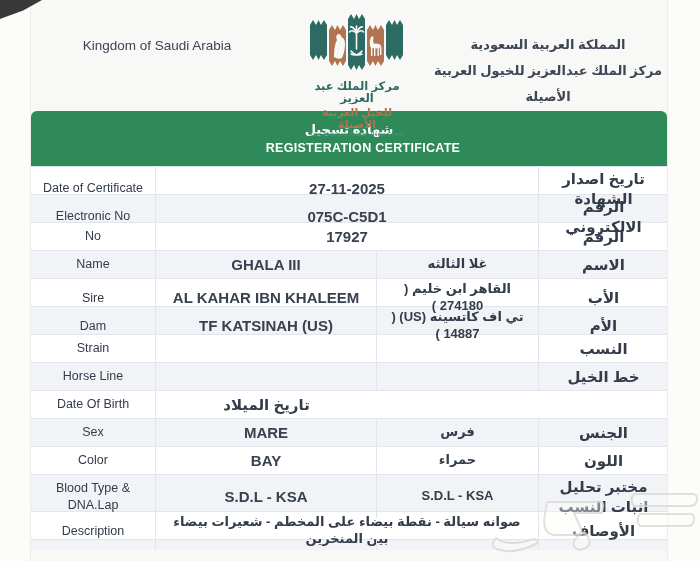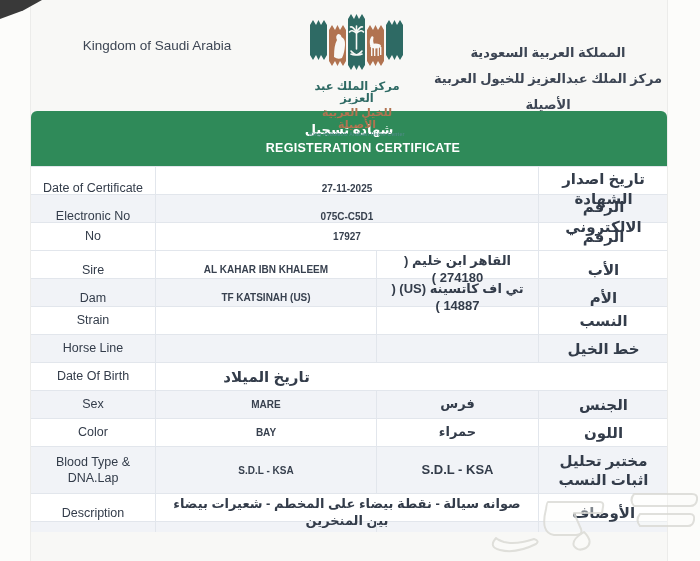--- a/index.html
+++ b/index.html
@@ -32,21 +32,20 @@
   
   .header{position:relative;height:111px;}
   .header-en{
     position:absolute;left:18px;top:33px;width:216px;text-align:center;
     font-size:13.5px;font-weight:500;color:#3d4654;line-height:25px;
   }
   .header-ar{
     position:absolute;right:0px;top:32px;width:238px;text-align:center;
     font-size:13px;font-weight:600;color:#3d4654;line-height:26px;
     direction:rtl;
-    margin-top:8px;
   }
   .logo{
     position:absolute;left:278px;top:13px;width:96px;text-align:center;
   }
   .logo svg{display:block;margin:0 auto;}
   .logo-ar1{font-size:11.5px;font-weight:700;color:var(--teal);line-height:12px;margin-top:8px;direction:rtl;}
   .logo-ar2{font-size:11px;font-weight:700;color:var(--brown);line-height:12px;margin-top:2px;direction:rtl;}
   .logo-en{font-size:5px;font-weight:700;color:#4c8b82;line-height:7px;margin-top:1px;letter-spacing:.2px;}
   
   .banner{
@@ -56,30 +55,30 @@
   }
   .banner-ar{font-size:13px;font-weight:700;direction:rtl;}
   .banner-en{font-size:12.5px;font-weight:700;letter-spacing:.3px;margin-left:28px;}
   
   .ctable{border-top:1px solid var(--border);background:#fff;}
   .row{
     display:grid;grid-template-columns:125px 221px 162px 129px;
     height:28px;border-bottom:1px solid var(--border);background:#fff;
   }
   .row.gray{background:var(--gray-row);}
-  .row.tall{height:47px;}
+  .row.tall{height:37px;}
   .row.sliver{height:10px;border-bottom:none;}
   .c{
     display:flex;align-items:center;justify-content:center;text-align:center;
     padding:2px 7px;border-right:1px solid var(--border);line-height:1.3;
   }
   .c:last-child{border-right:none;}
   .c.span2{grid-column:2/4;}
   .label-en{font-size:12.5px;font-weight:500;}
-  .value{font-size:10px;font-weight:600;color:#38414f;}
+  .value{font-size:15px;font-weight:600;color:#38414f;}
   .value-ar{font-size:13px;font-weight:600;direction:rtl;}
   .label-ar{font-size:15px;font-weight:700;direction:rtl;}
   
   .watermark{
     position:absolute;left:488px;top:488px;width:212px;height:70px;
     z-index:5;pointer-events:none;opacity:.85;
   }
 </style>
 </head>
 <body>
@@ -154,20 +153,26 @@
       <div class="c value span2">075C-C5D1</div>
       <div class="c label-ar">الرقم الالكتروني</div>
     </div>
 
     <div class="row">
       <div class="c label-en">No</div>
       <div class="c value span2">17927</div>
       <div class="c label-ar">الرقم</div>
     </div>
 
+    <div class="row gray">
+      <div class="c label-en">Name</div>
+      <div class="c value">GHALA III</div>
+      <div class="c value-ar">غلا الثالثه</div>
+      <div class="c label-ar">الاسم</div>
+    </div>
 
     <div class="row">
       <div class="c label-en">Sire</div>
       <div class="c value">AL KAHAR IBN KHALEEM</div>
       <div class="c value-ar">القاهر ابن خليم ( 274180 )</div>
       <div class="c label-ar">الأب</div>
     </div>
 
     <div class="row gray">
       <div class="c label-en">Dam</div>

